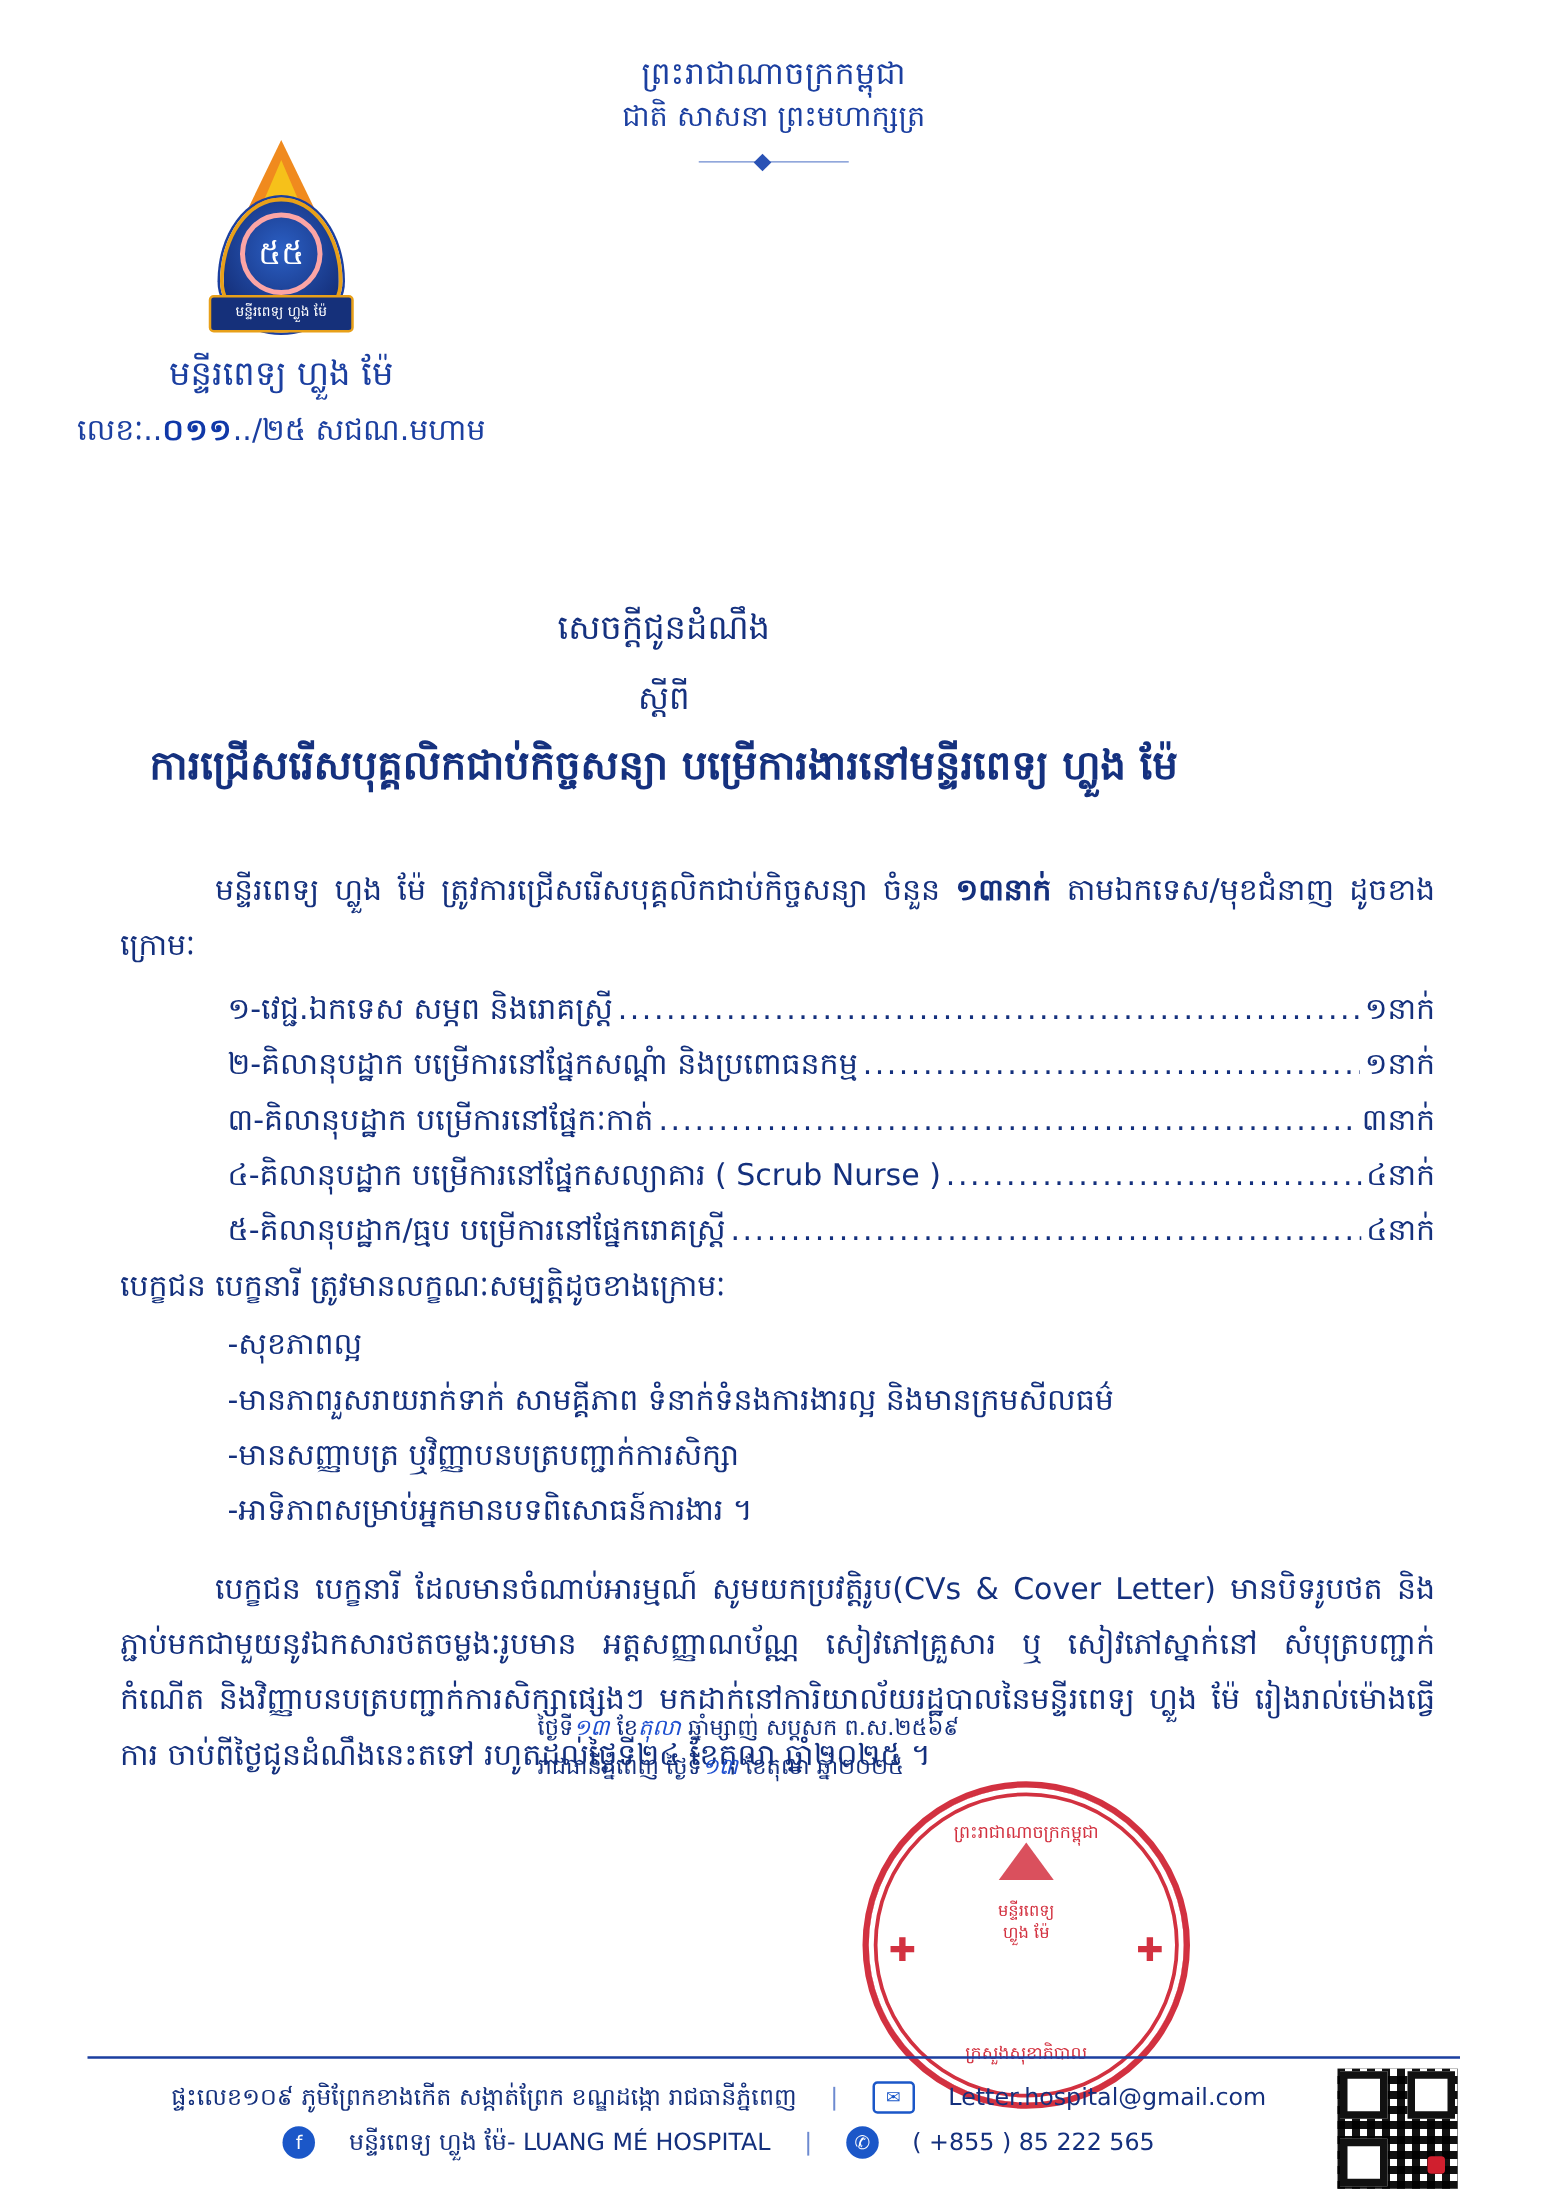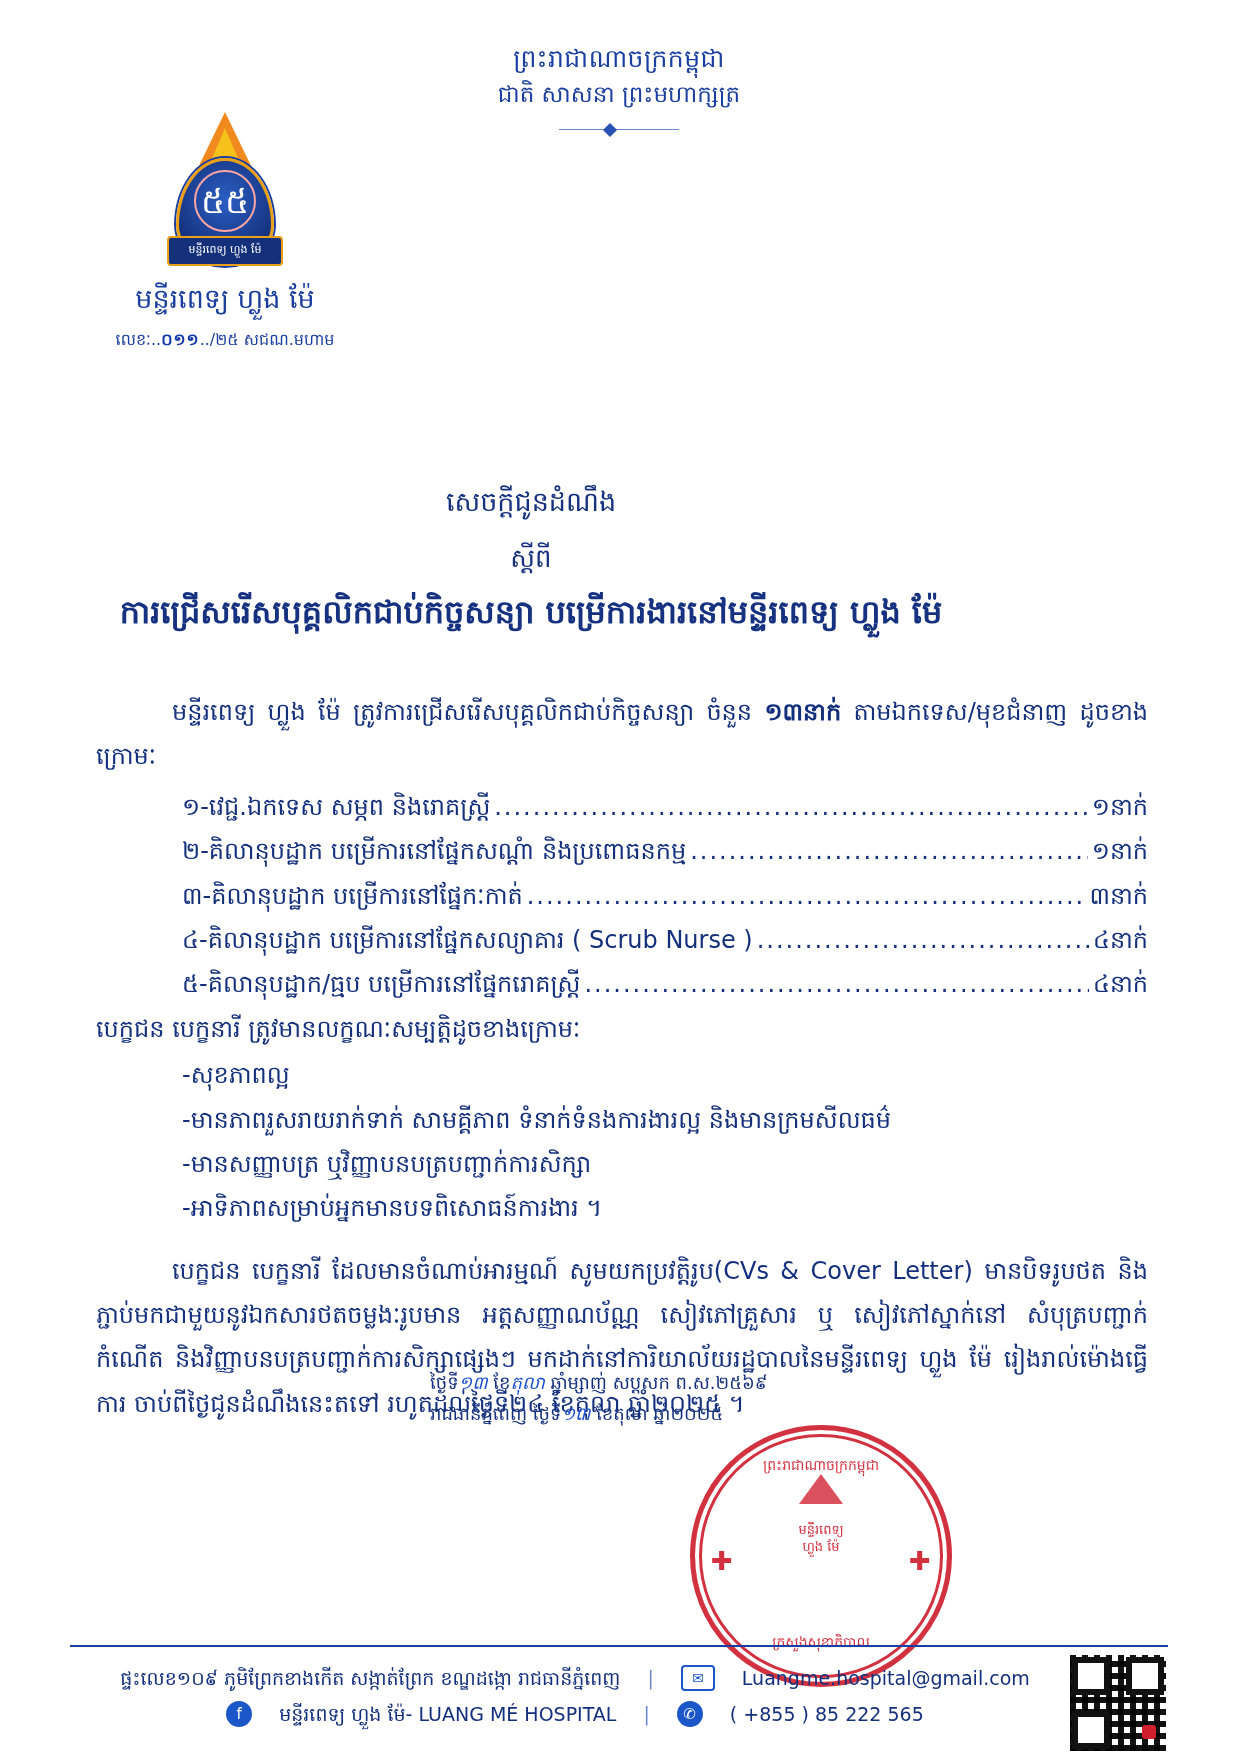--- a/index.html
+++ b/index.html
@@ -102,23 +102,23 @@
     box-shadow: 0 0 0 2px #1b3fa0;
   }
   .emblem .drop-inner {
     position: absolute;
     left: 50%;
     top: 58px;
     transform: translateX(-50%);
     width: 58px;
     height: 58px;
     border-radius: 50%;
-    border: 2px solid #fca5a5;
+    border: 4px solid #fca5a5;
     color: #ffffff;
-    font-size: 34px;
+    font-size: 26px;
     line-height: 58px;
     text-align: center;
   }
   .emblem .ribbon {
     position: absolute;
     left: 50%;
     bottom: 6px;
     transform: translateX(-50%);
     width: 112px;
     height: 26px;
@@ -133,21 +133,21 @@
     overflow: hidden;
   }
   .hospital-name {
     color: #1b3fa0;
     font-size: 27px;
     margin-top: 10px;
     white-space: nowrap;
   }
   .ref-line {
     color: #1b3fa0;
-    font-size: 16px;
+    font-size: 24px;
     margin-top: 8px;
     white-space: nowrap;
   }
   .ref-num {
     color: #1038a8;
     font-weight: bold;
     letter-spacing: 1px;
   }
 
   
@@ -446,21 +446,21 @@
     </div>
     <div class="s-bot">ក្រសួងសុខាភិបាល</div>
   </div>
 
   <div class="footer-rule"></div>
   <div class="footer">
     <div class="f-row">
       <span>ផ្ទះលេខ១០៩ ភូមិព្រែកខាងកើត សង្កាត់ព្រែក ខណ្ឌដង្កោ រាជធានីភ្នំពេញ</span>
       <span class="sep">|</span>
       <span class="ico mail">✉</span>
-      <span>Luangme.hospital@gmail.com</span>
+      <span>Letter.hospital@gmail.com</span>
     </div>
     <div class="f-row">
       <span class="ico">f</span>
       <span>មន្ទីរពេទ្យ ហ្លួង ម៉ែ- LUANG MÉ HOSPITAL</span>
       <span class="sep">|</span>
       <span class="ico phone">✆</span>
       <span>( +855 ) 85 222 565</span>
     </div>
   </div>
 

